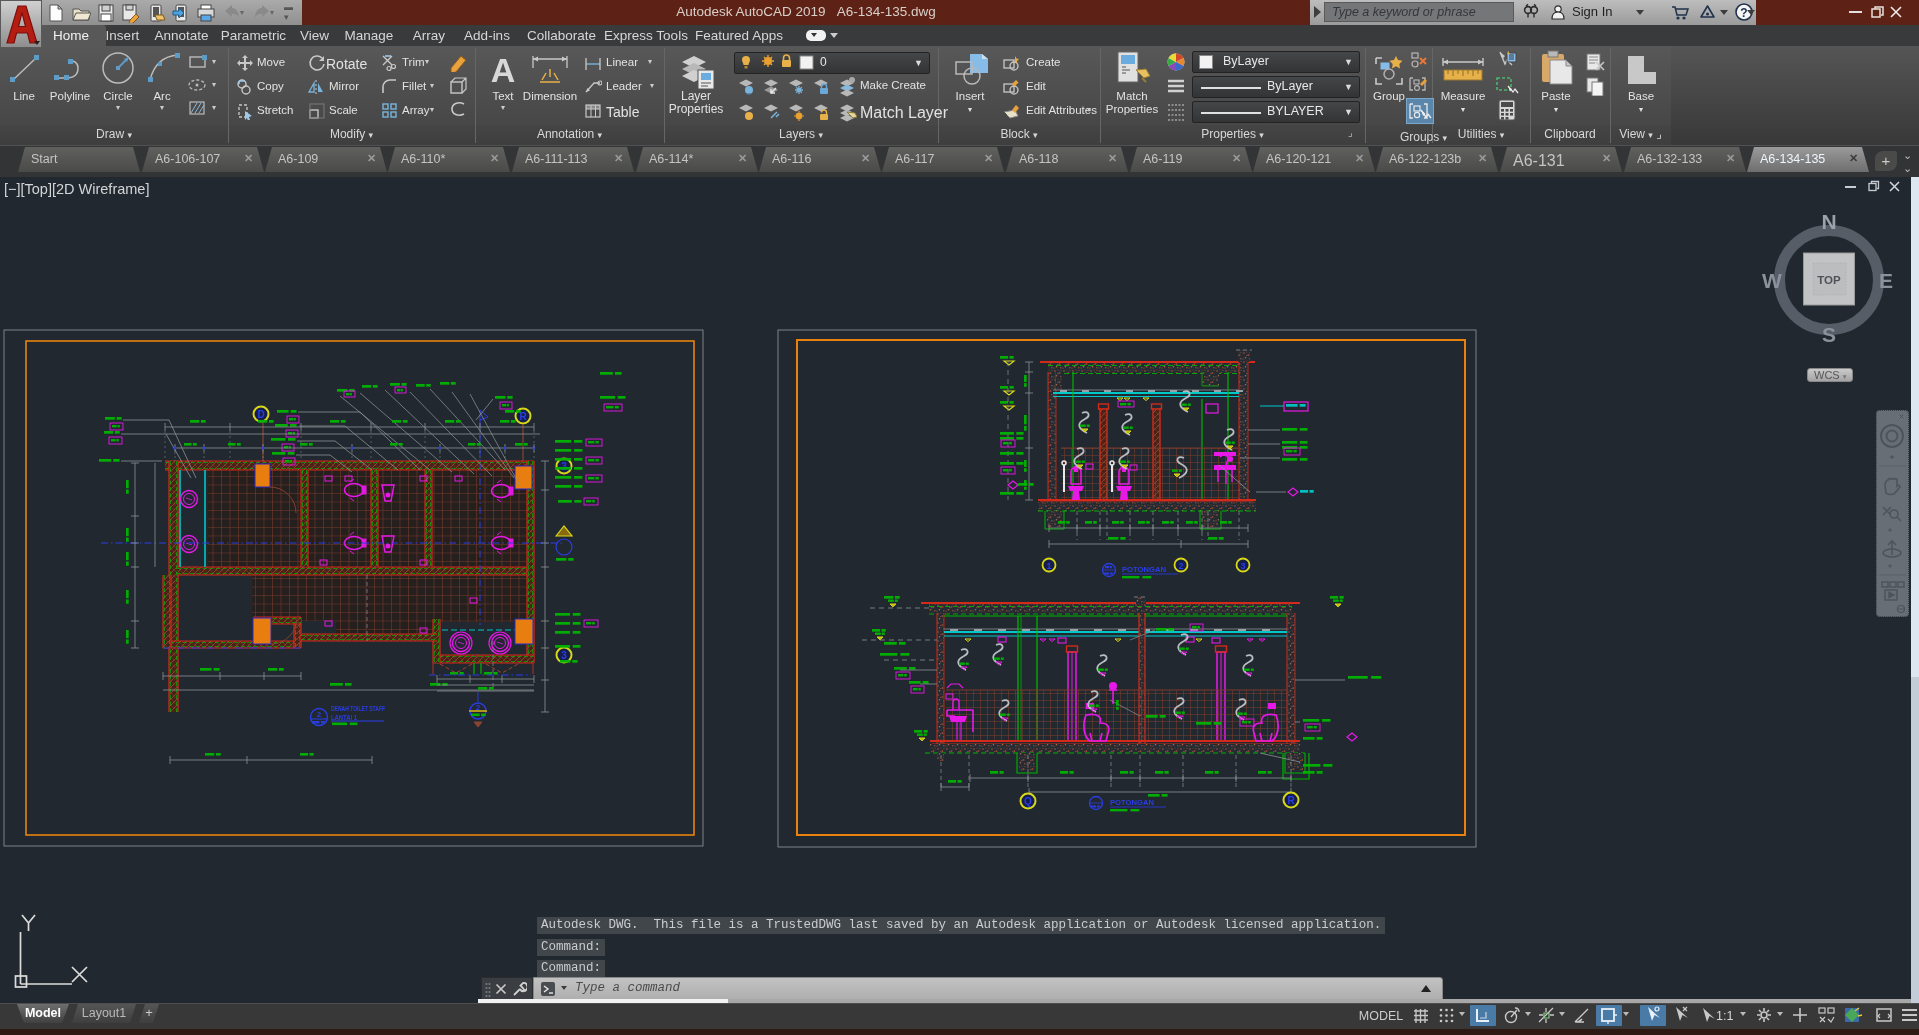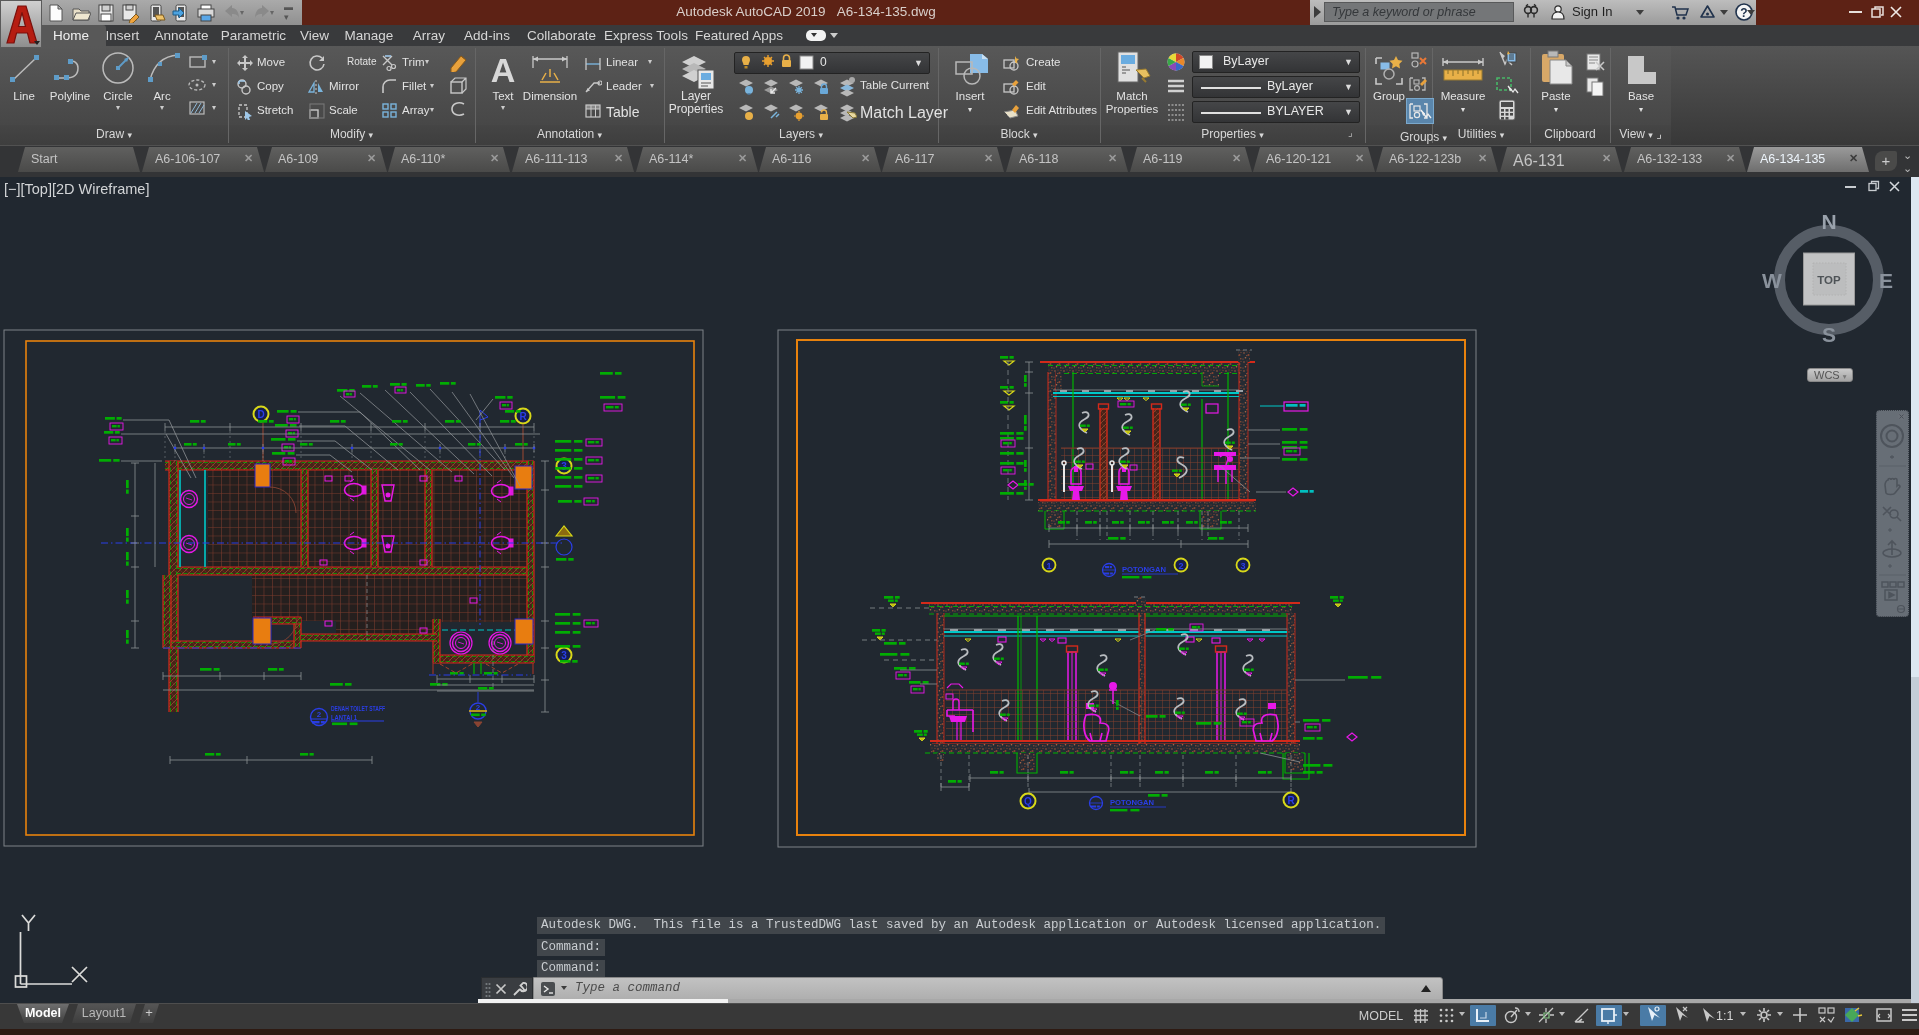--- a/index.html
+++ b/index.html
@@ -200,21 +200,21 @@
       <div class="abs" style="left:257px;top:34px;width:62px;color:#e2e2e2;font-size:11.5px">Copy</div>
       <svg class="abs" style="left:236px;top:56px" width="18" height="18" viewBox="0 0 18 18">
         <path d="M3 3 h8 v12 h-8 z" fill="none" stroke="#c8c8c8" stroke-width="1.3" stroke-dasharray="3 2"></path>
         <path d="M9 9 L16 14 l-3 1 l1 3 l-2 1 l-1 -3 l-2 2 z" fill="#9ec7e8"></path>
       </svg>
       <div class="abs" style="left:257px;top:58px;width:62px;color:#e2e2e2;font-size:11.5px">Stretch</div>
       <svg class="abs" style="left:308px;top:8px" width="18" height="18" viewBox="0 0 18 18">
         <path d="M14 4 A7 7 0 1 0 16 10" fill="none" stroke="#c8c8c8" stroke-width="1.6"></path>
         <path d="M16 2 v5 h-5 z" fill="#c8c8c8"></path>
       </svg>
-      <div class="abs" style="left:347px;top:10px;width:62px;color:#e2e2e2;font-size:10px">Rotate</div>
+      <div class="abs" style="left:326px;top:10px;width:62px;color:#e2e2e2;font-size:14px">Rotate</div>
       <svg class="abs" style="left:308px;top:32px" width="18" height="18" viewBox="0 0 18 18">
         <path d="M8 2 v14" stroke="#c8c8c8" stroke-width="1" stroke-dasharray="2 2"></path>
         <path d="M6 5 L1 14 H6 Z" fill="none" stroke="#7ab4dc" stroke-width="1.3"></path>
         <path d="M10 5 L15 14 H10 Z" fill="#7ab4dc"></path>
       </svg>
       <div class="abs" style="left:329px;top:34px;width:62px;color:#e2e2e2;font-size:11.5px">Mirror</div>
       <svg class="abs" style="left:308px;top:56px" width="18" height="18" viewBox="0 0 18 18">
         <rect x="2" y="8" width="8" height="8" fill="none" stroke="#c8c8c8" stroke-width="1.4"></rect>
         <rect x="2" y="2" width="14" height="14" fill="none" stroke="#777" stroke-width="1.1"></rect>
       </svg>
@@ -321,21 +321,21 @@
         <path d="M2 6 l7 -3.5 l7 3.5 l-7 3.5 z" fill="#b8b8b8"></path>
         <rect x="8" y="11" width="8" height="6" rx="1" fill="#6aa8d8"></rect>
         <path d="M9.5 11 v-1.5 a2.5 2.5 0 0 1 5 0 v1.5" fill="none" stroke="#6aa8d8" stroke-width="1.4"></path>
       </svg>
       <svg class="abs" style="left:837px;top:29px" width="20" height="22" viewBox="0 0 20 22">
         <path d="M3 8 l7 -3.5 l7 3.5 l-7 3.5 z" fill="#b8b8b8"></path>
         <path d="M3 13 l7 -3.5 l7 3.5 l-7 3.5 z" fill="#88b8dc"></path>
         <path d="M3 18 l7 -3.5 l7 3.5 l-7 3.5 z" fill="#b8b8b8"></path>
         <circle cx="15" cy="5" r="3" fill="#a8a8a8"></circle>
       </svg>
-      <div class="abs" style="left:860px;top:33px;width:90px;color:#e2e2e2;font-size:11.5px">Table Current</div>
+      <div class="abs" style="left:860px;top:33px;width:90px;color:#e2e2e2;font-size:11.5px">Make Create</div>
       <svg class="abs" style="left:737px;top:56px" width="18" height="20" viewBox="0 0 18 20">
         <path d="M2 6 l7 -3.5 l7 3.5 l-7 3.5 z" fill="#b8b8b8"></path>
         <circle cx="12" cy="14" r="4" fill="#e8b048"></circle>
       </svg>
       <svg class="abs" style="left:762px;top:56px" width="18" height="20" viewBox="0 0 18 20">
         <path d="M2 6 l7 -3.5 l7 3.5 l-7 3.5 z" fill="#b8b8b8"></path>
         <path d="M9 16 l6 -6 m-1 5 l3 -3" stroke="#7ab4dc" stroke-width="1.5"></path>
       </svg>
       <svg class="abs" style="left:787px;top:56px" width="18" height="20" viewBox="0 0 18 20">
         <path d="M2 6 l7 -3.5 l7 3.5 l-7 3.5 z" fill="#b8b8b8"></path>

